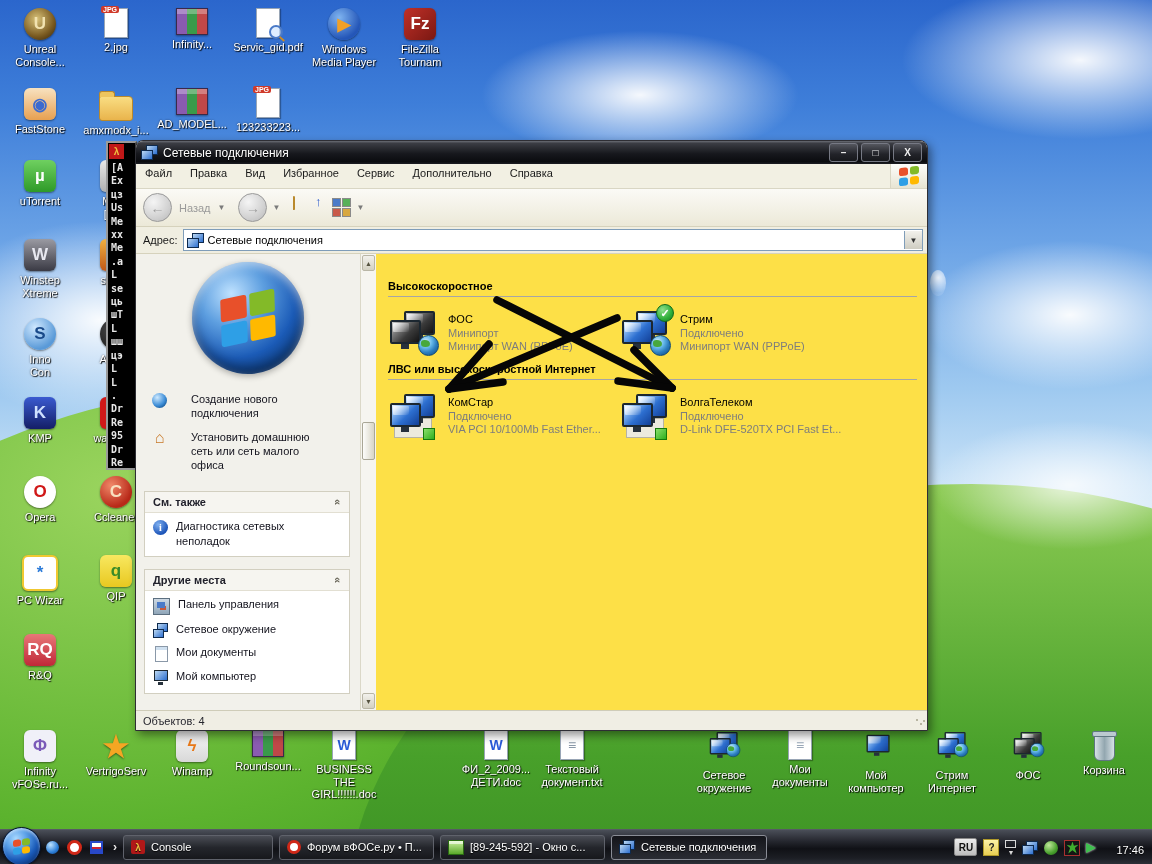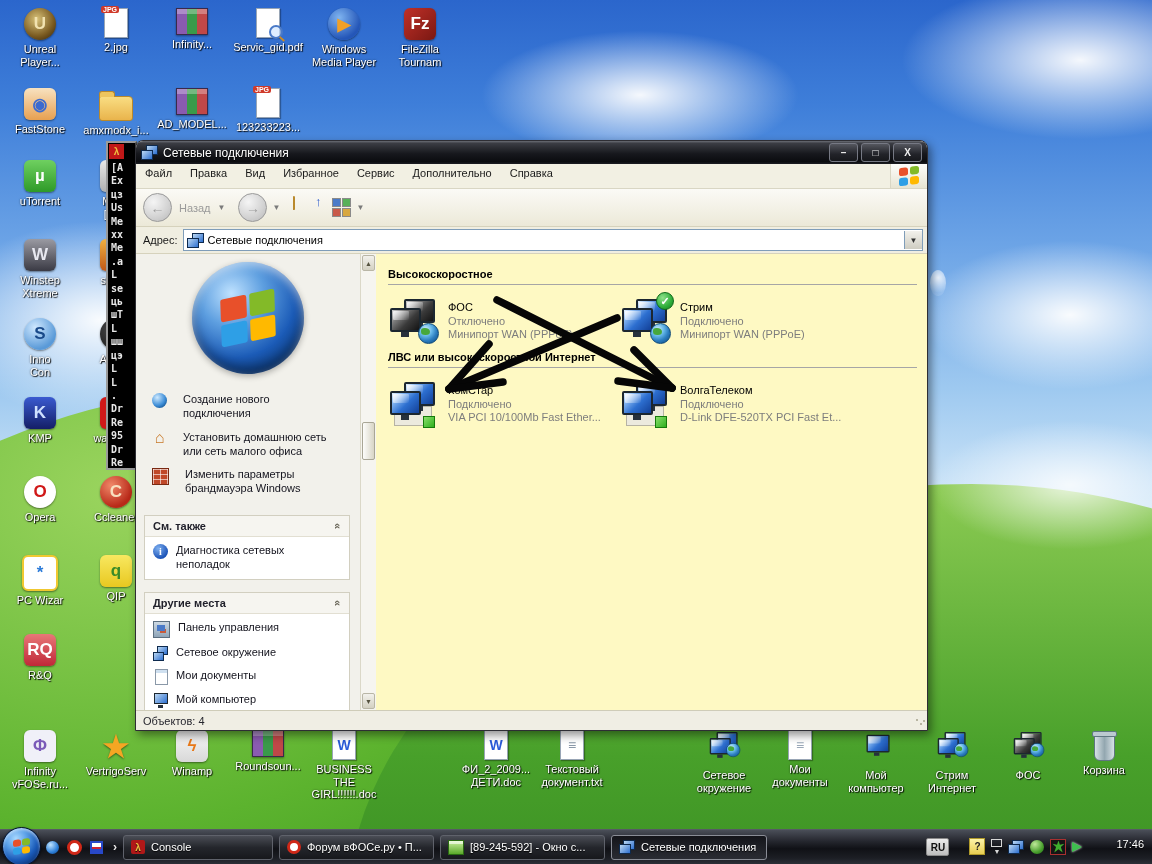--- a/index.html
+++ b/index.html
@@ -140,21 +140,21 @@
       font-size:8px;color:#333;}
   .wbody{flex:1;display:flex;min-height:0;}
   
   .sbar{width:224px;background:#f2f1eb;overflow:hidden;display:flex;flex-direction:column;}
   .biglogo{width:112px;height:112px;border-radius:50%;margin:8px auto 18px;flex:none;
       background:radial-gradient(circle at 35% 28%,#bfe2ff 0%,#5e9fe0 30%,#1c5cb8 60%,#0a3878 85%,#072854 100%);
       box-shadow:inset 0 4px 9px rgba(255,255,255,.55),inset 0 -8px 12px rgba(0,0,0,.35),0 2px 6px rgba(0,0,0,.3);
       display:flex;align-items:center;justify-content:center;}
   .wf-big{width:54px;height:48px;gap:3px;transform:skewY(-10deg) rotate(-2deg);}
   .slinks{list-style:none;margin:0 6px 6px 16px;padding:0;}
-  .slinks li{display:flex;gap:16px;margin-bottom:9px;align-items:flex-start;color:#14141e;line-height:1.3;width:182px;}
+  .slinks li{display:flex;gap:24px;margin-bottom:9px;align-items:flex-start;color:#14141e;line-height:1.3;width:182px;}
   .box{margin:4px 10px 8px 8px;background:#fff;border:1px solid #d2cfc0;}
   .bhead{background:#f6f5f0;border-bottom:1px solid #e2dfd2;display:flex;justify-content:space-between;
       align-items:center;padding:4px 8px;font-weight:bold;color:#21212b;}
   .chev{display:inline-block;transform:rotate(90deg);color:#6a675a;font-weight:bold;}
   .bitems{list-style:none;margin:0;padding:6px 8px;}
   .bitems li{display:flex;gap:8px;align-items:flex-start;margin-bottom:7px;color:#14141e;line-height:1.3;}
   .bitems li:last-child{margin-bottom:2px;}
   
   .mini{width:15px;height:15px;flex:none;margin-top:1px;}
   .mi-globe{border-radius:50%;background:radial-gradient(circle at 35% 30%,#cfeaff,#3f8fd8 55%,#11518f 85%);}
@@ -181,21 +181,21 @@
   .mi-pc::after{content:"";position:absolute;left:5px;bottom:0;width:5px;height:3px;background:#27313c;}
   
   .sscroll{width:15px;background:#f6f5f0;border-left:1px solid #dbd8c8;position:relative;}
   .sarr{position:absolute;left:1px;right:1px;height:14px;background:linear-gradient(180deg,#f2f1ec,#d4d1c2);
       border:1px solid #b9b6a6;border-radius:2px;font-size:7px;color:#55523f;
       display:flex;align-items:center;justify-content:center;}
   .sarr.up{top:1px;} .sarr.dn{bottom:1px;}
   .sthumb{position:absolute;left:1px;right:1px;top:168px;height:36px;
       background:linear-gradient(90deg,#fdfdfb,#d8d5c6);border:1px solid #a9a696;border-radius:2px;}
   
-  .content{flex:1;background:#fef9c3;overflow:hidden;padding-top:6px;position:relative;}
+  .content{flex:1;background:#fde047;overflow:hidden;padding-top:18px;position:relative;}
   .sec-h{margin:8px 10px 0 12px;font-weight:bold;color:#000;border-bottom:1px solid #a6a6a6;padding-bottom:4px;}
   .sec-row{display:flex;margin-top:14px;margin-bottom:10px;}
   .conn{width:220px;margin-left:12px;display:flex;gap:10px;}
   .conn .ct{padding-top:2px;}
   .conn .cname{color:#000;margin-bottom:2px;}
   .conn .cst{color:#7d7d7d;margin-bottom:1px;white-space:nowrap;}
   
   .sbarr{height:19px;background:#f0eee4;border-top:1px solid #cfccb8;display:flex;align-items:center;
       padding-left:7px;color:#26262e;position:relative;}
   .grip{position:absolute;right:2px;bottom:2px;width:11px;height:11px;
@@ -225,21 +225,21 @@
   .tbtn{height:25px;border:1px solid #5f626b;border-radius:3px;color:#fff;
       background:linear-gradient(180deg,#4a4d55,#24262c 50%,#17181c);
       display:flex;align-items:center;gap:6px;padding:0 7px;box-sizing:border-box;
       white-space:nowrap;overflow:hidden;text-shadow:0 1px 1px #000;}
   .tbtn.active{background:linear-gradient(180deg,#14151a,#2a2c33);border-color:#8a8d96;}
   .ti-console{width:14px;height:14px;background:#b01818;border-radius:2px;color:#f0c040;font-size:10px;
       font-weight:bold;display:flex;align-items:center;justify-content:center;flex:none;}
   .ti-opera{width:8px;height:8px;border:3px solid #d02818;border-radius:50%;background:#fff;flex:none;}
   .ti-notes{width:14px;height:13px;background:linear-gradient(180deg,#cdf0a0,#5aa82a);flex:none;
       border:1px solid #2a6a12;box-shadow:inset 0 3px 0 rgba(255,255,255,.6);}
-  .tray{margin-left:auto;display:flex;align-items:flex-start;gap:20px;padding-right:8px;}
+  .tray{margin-left:auto;display:flex;align-items:flex-end;gap:6px;padding-right:8px;}
   .ru{width:21px;height:16px;background:linear-gradient(180deg,#ececec,#bdbdbd);border:1px solid #8a8a8a;
       border-radius:2px;color:#111;font-size:10px;font-weight:bold;display:flex;align-items:center;justify-content:center;}
   .tr-help{width:14px;height:15px;background:linear-gradient(180deg,#fdf3a8,#e8ce52);border:1px solid #b09a2a;
       color:#222;font-size:10px;font-weight:bold;display:flex;align-items:center;justify-content:center;}
   .tr-collapse{display:flex;flex-direction:column;align-items:center;line-height:5px;color:#d8d8d8;}
   .tr-collapse b{width:9px;height:6px;border:1px solid #d8d8d8;display:block;margin-bottom:2px;}
   .tr-collapse i{font-style:normal;font-size:7px;}
   .tr-net{position:relative;width:16px;height:14px;}
   .tr-net i{position:absolute;width:10px;height:8px;border:1px solid #0e2a4e;
       background:linear-gradient(135deg,#bcd8f2,#2d6fd0);}
@@ -264,21 +264,21 @@
   <div class="hill hill1"></div>
   <div class="hill hill2"></div>
   <div class="cloud" style="left:930px;top:420px;width:280px;height:130px;opacity:.85;"></div>
   <div class="sprite"></div>
 </div>
 
 <div class="grid" id="top-grid">
     <div class="dicon">
       <div class="dic dic-circle" style="background: radial-gradient(circle at 40% 35%, rgb(216, 194, 122), rgb(122, 90, 32) 60%, rgb(42, 28, 8)); color: rgb(242, 226, 176);">U</div>
       <div class="dlabel">Unreal
-Player...</div>
+Console...</div>
     </div>
     <div class="dicon">
       <div class="dic-page">
         <span class="ptag">JPG</span>
       </div>
       <div class="dlabel">2.jpg</div>
     </div>
     <div class="dicon">
       <div class="dic-books"></div>
       <div class="dlabel">Infinity...</div>
@@ -561,24 +561,20 @@
         </div>
       <ul class="slinks" id="side-links">
           <li>
             <span class="mini mi-globe"></span>
             <span>Создание нового подключения</span>
           </li>
           <li>
             <span class="mini mi-home">⌂</span>
             <span>Установить домашнюю сеть или сеть малого офиса</span>
           </li>
-          <li>
-            <span class="mini mi-wall"></span>
-            <span>Изменить параметры брандмауэра Windows</span>
-          </li>
         </ul>
       <div class="box">
         <div class="bhead">
           <span>См. также</span>
           <span class="chev">«</span>
         </div>
         <ul class="bitems" id="see-also-items">
             <li>
               <span class="mini mi-info">i</span>
               <span>Диагностика сетевых неполадок</span>
@@ -622,21 +618,21 @@
         <div class="sec-h">Высокоскоростное</div>
         <div class="sec-row">
           <div class="conn">
             <div class="ci">
               <div class="scr back c-dark"></div>
               <div class="scr front c-dark"></div>
               <div class="globe"></div>
             </div>
             <div class="ct">
               <div class="cname">ФОС</div>
-              <div class="cst">Отключено</div>
+              <div class="cst">Минипорт</div>
               <div class="cst">Минипорт WAN (PPPoE)</div>
             </div>
           </div>
           <div class="conn">
             <div class="ci">
               <div class="scr back c-blue"></div>
               <div class="scr front c-blue"></div>
               <div class="globe"></div>
               <div class="check">✓</div>
             </div>

